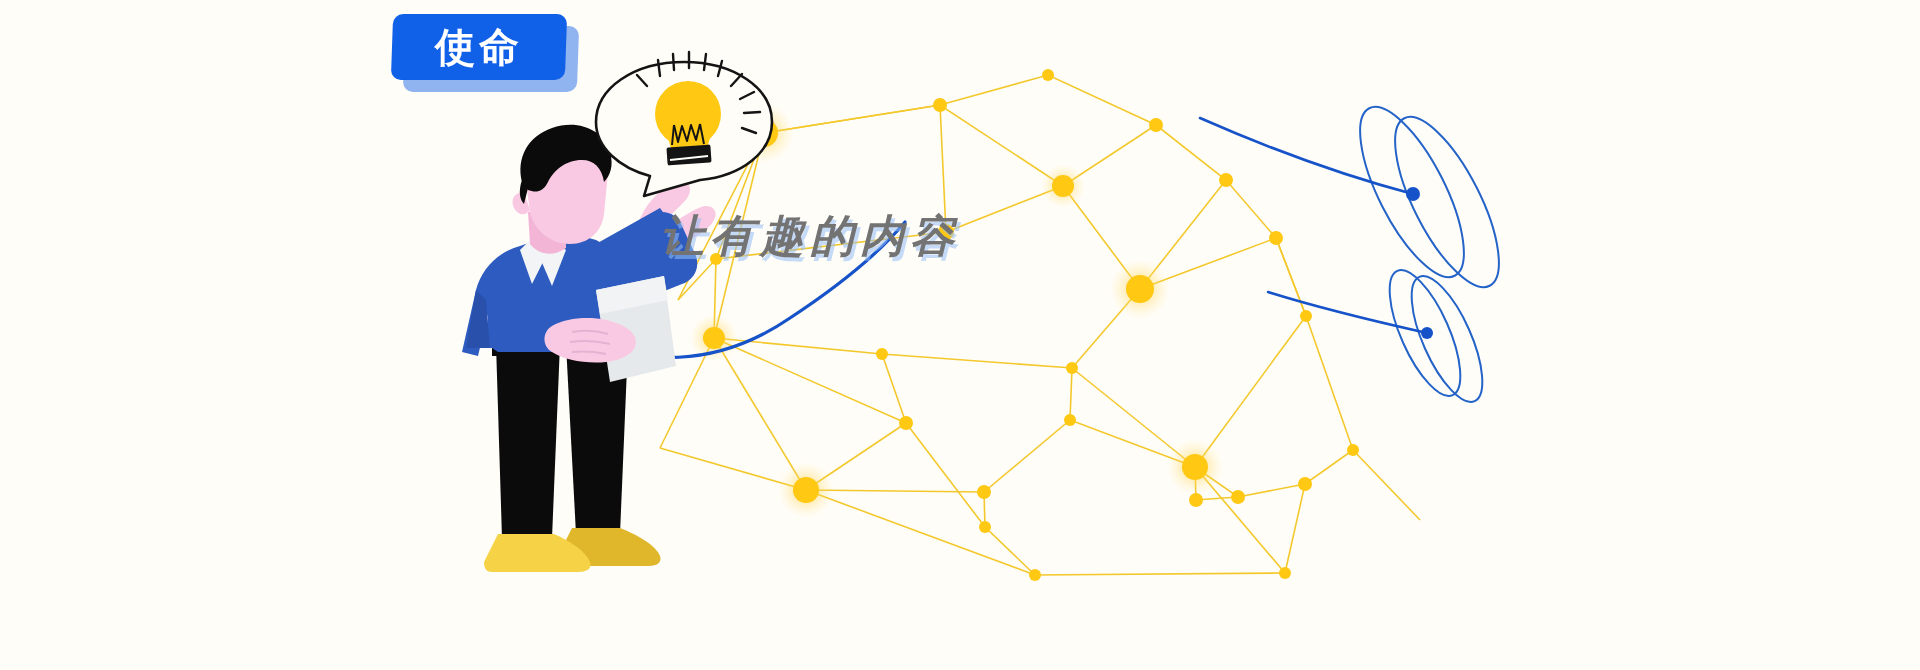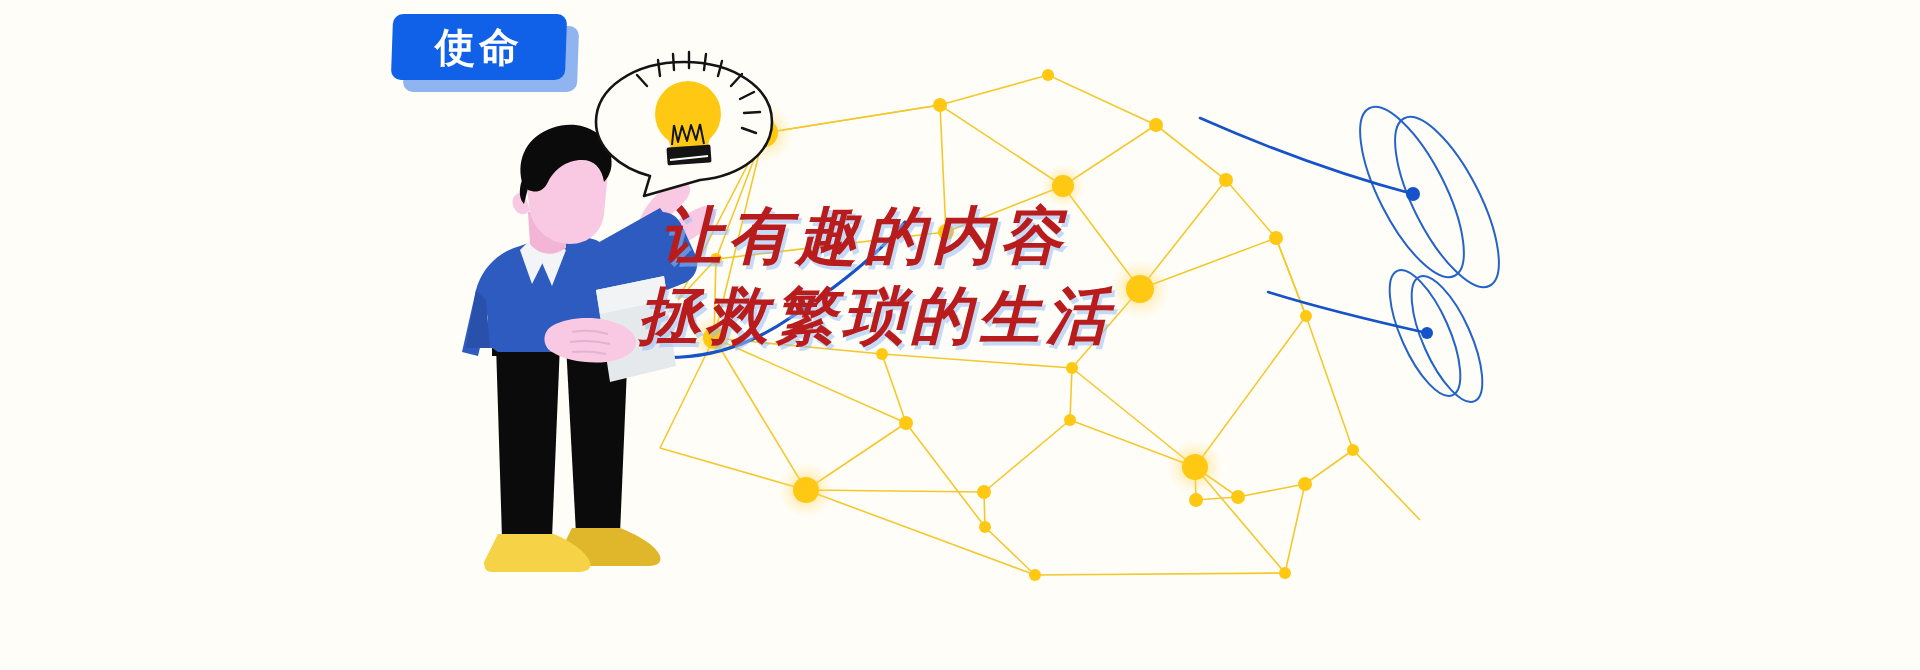--- a/index.html
+++ b/index.html
@@ -35,22 +35,22 @@
     transform:skewX(2deg);
     font-family:"DejaVu Sans","Liberation Sans",sans-serif;
     line-height:1;
   }
 
   
   #headline{
     position:absolute;left:660px;top:196px;width:740px;
   }
   #headline .line{
-    color:#b91c1c;
-    font-size:62px;
+    color:#737373;
+    font-size:44px;
     font-weight:bold;
     font-style:italic;
     letter-spacing:6px;
     line-height:80px;
     white-space:nowrap;
     font-family:"DejaVu Sans","Liberation Sans",sans-serif;
     text-shadow:3px 4px 0 rgba(150,190,245,0.55);
   }
   #headline .line2{ margin-left:-22px; }
 </style>
@@ -263,21 +263,20 @@
         <path d="M740,99 L754,92"></path>
         <path d="M744,113 L760,112"></path>
         <path d="M742,128 L756,133"></path>
         <path d="M647,86 L637,75"></path>
       </g>
     </g>
   </svg>
 
   <div id="headline" style="z-index:5;">
     <div class="line line1">让有趣的内容</div>
-    <div class="line line2">拯救繁琐的生活</div>
   </div>
 
   <div id="mission-badge" style="z-index:6;">
     <div class="shadow"></div>
     <div class="plate">
       <span class="label">使命</span>
     </div>
   </div>
 
 </div>

